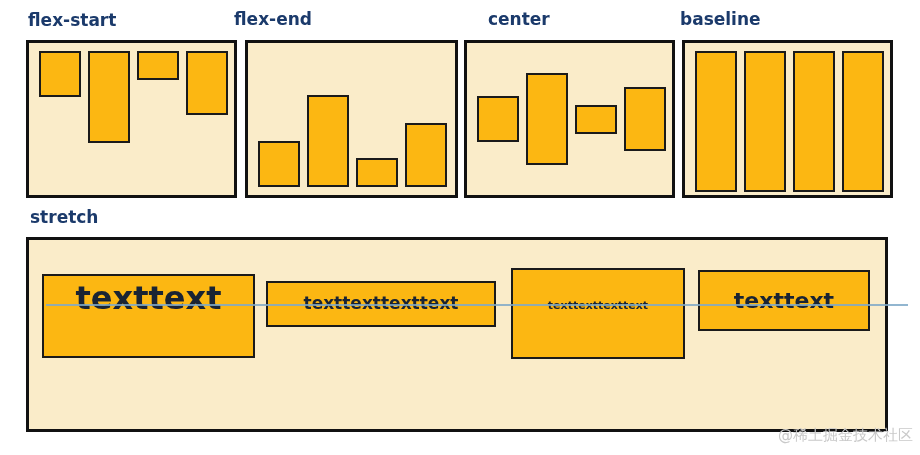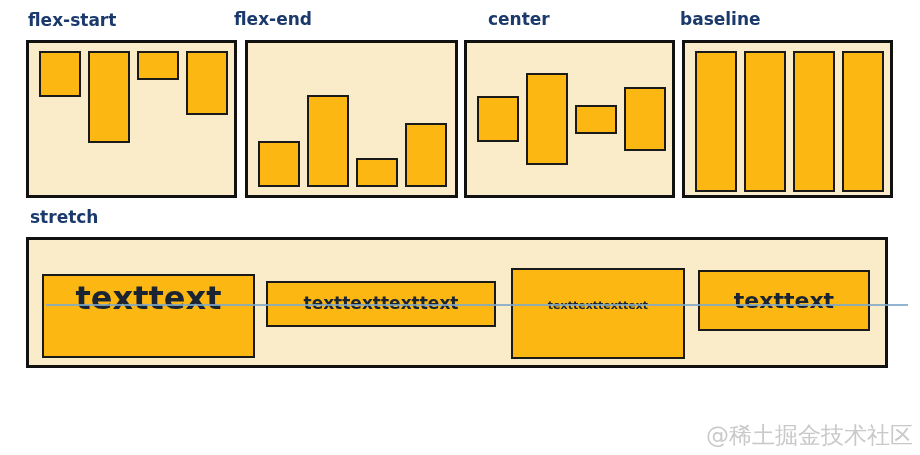--- a/index.html
+++ b/index.html
@@ -43,21 +43,21 @@
   .bb1{left:13px;top:34px;width:213px;height:84px;font-size:32px;padding-top:6px;}
   .bb2{left:237px;top:41px;width:230px;height:46px;font-size:17px;padding-top:12px;}
   .bb3{left:482px;top:28px;width:174px;height:91px;font-size:11px;padding-top:30px;}
   .bb4{left:669px;top:30px;width:172px;height:61px;font-size:22px;padding-top:18px;}
   .baseline-line{
     position:absolute;left:46px;top:304px;width:862px;height:2px;
     background:var(--baseline_line,#7FA9C8);opacity:.85;z-index:5;
   }
   .watermark{
     position:absolute;right:7px;top:422px;
-    font-size:23px;line-height:26px;
+    font-size:15px;line-height:26px;
     color:var(--watermark_text,#C9C9C9);
     white-space:nowrap;
   }
 </style>
 </head>
 <body>
 
 <div class="canvas">
 
   <div class="fig-label" style="left:28px;top:10px">flex-start</div>
@@ -85,21 +85,21 @@
     </div>
   <div class="panel bars align-stretch" style="left:682px;top:40px;width:211px;height:158px">
       <div class="bar"></div>
       <div class="bar"></div>
       <div class="bar"></div>
       <div class="bar"></div>
     </div>
 
   <div class="fig-label" style="left:30px;top:207px">stretch</div>
 
-  <div class="panel baseline-panel" style="left:26px;top:237px;width:862px;height:131px">
+  <div class="panel baseline-panel" style="left:26px;top:237px;width:862px;height:195px">
     <div class="bb bb1">texttext</div>
     <div class="bb bb2">texttexttexttext</div>
     <div class="bb bb3">texttexttexttext</div>
     <div class="bb bb4">texttext</div>
   </div>
 
   <div class="baseline-line"></div>
 
   <div class="watermark">@稀土掘金技术社区</div>
 

